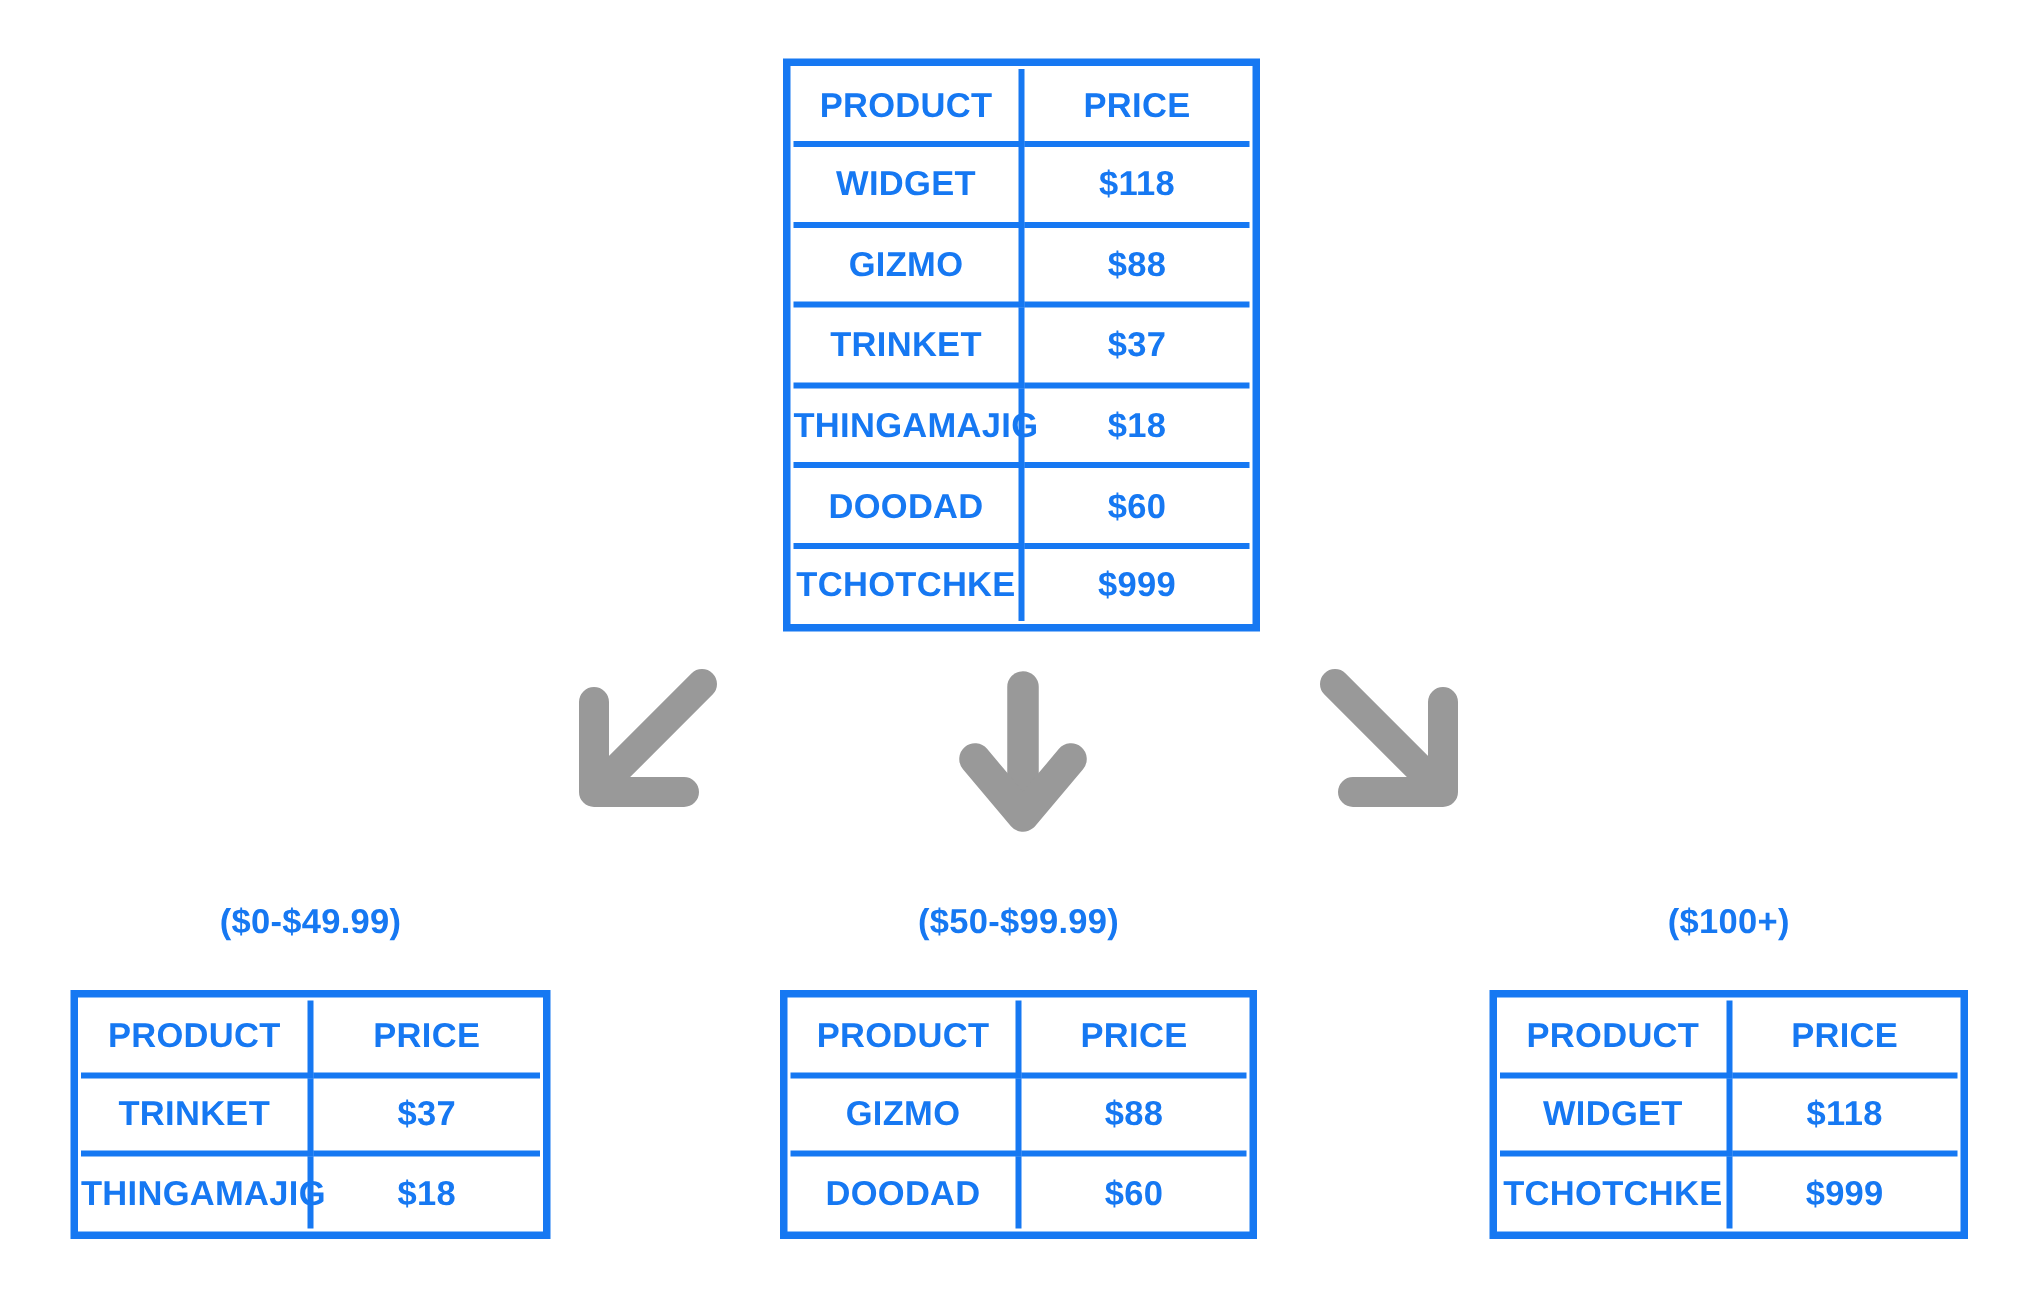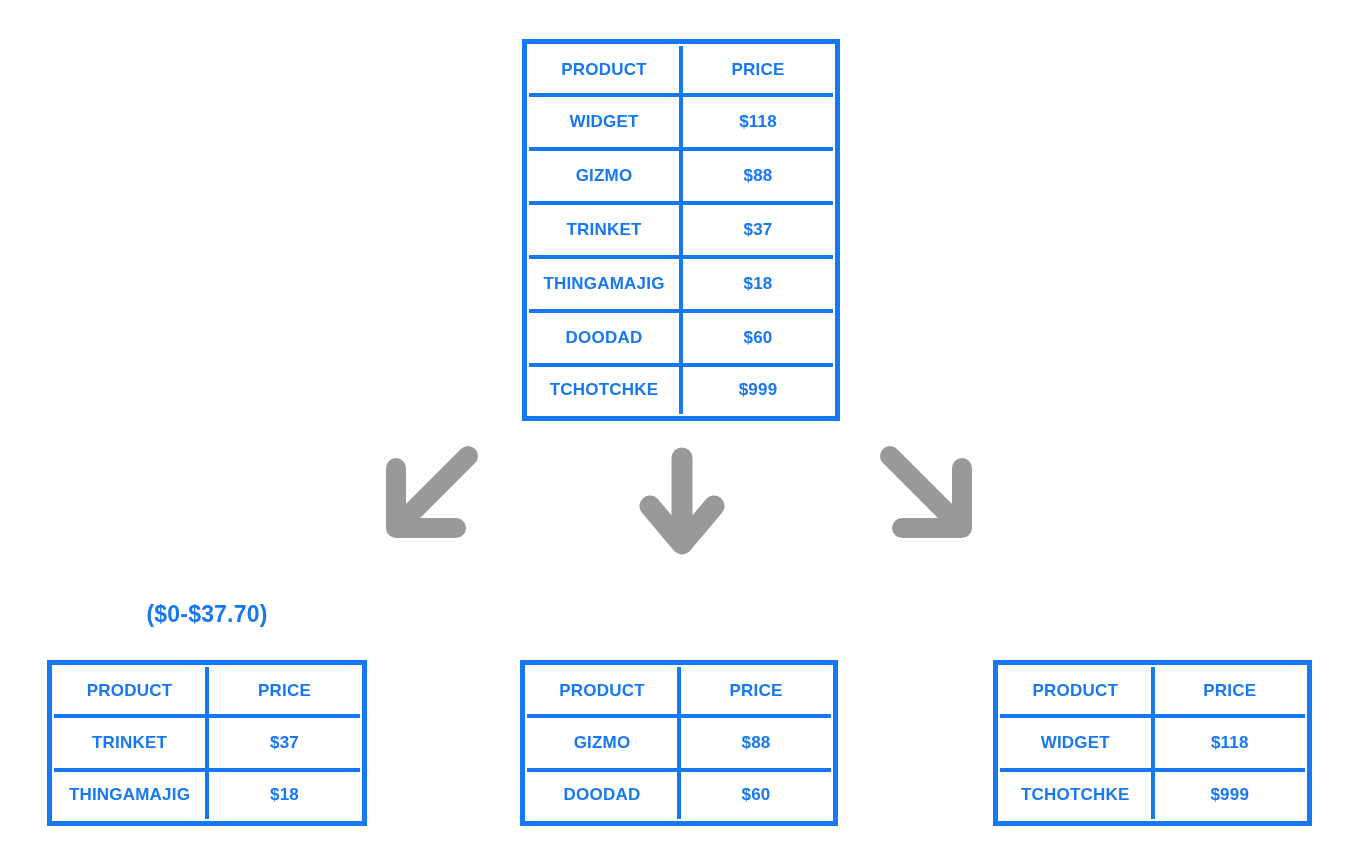--- a/index.html
+++ b/index.html
@@ -32,21 +32,21 @@
     height: 100%;
     border-collapse: collapse;
     table-layout: fixed;
   }
   .tbl td {
     border: 4px solid var(--blue);
     text-align: center;
     vertical-align: middle;
     color: var(--blue);
     font-weight: bold;
-    font-size: 17px;
+    font-size: 23px;
     letter-spacing: 0.2px;
     padding: 0;
   }
   .tbl tr:first-child td { border-top: none; }
   .tbl tr:last-child td { border-bottom: none; }
   .tbl td:first-child { border-left: none; }
   .tbl td:last-child { border-right: none; text-align: center; }
 
   .group-label {
     position: absolute;
@@ -116,59 +116,61 @@
     </svg>
   </div>
 
   <div class="arrow" style="left:876px; top:438px; width:100px; height:106px;">
     <svg viewBox="0 0 100 106" fill="none" stroke="currentColor" stroke-width="20" stroke-linecap="round" stroke-linejoin="round">
       <path d="M14 18 L74 78"></path>
       <path d="M86 30 L86 90 L26 90"></path>
     </svg>
   </div>
 
-  <div class="group-label" style="left:47px; top:601px; width:320px;">($0-$37.70)</div>
+  <div class="group-label" style="left:47px; top:601px; width:320px;">($0-$49.99)</div>
   <div class="tbl-frame" style="left:47px; top:660px; width:320px; height:166px;">
     <table class="tbl">
       <tbody>
           <tr>
             <td>PRODUCT</td>
             <td>PRICE</td>
           </tr>
           <tr>
             <td>TRINKET</td>
             <td>$37</td>
           </tr>
           <tr>
             <td>THINGAMAJIG</td>
             <td>$18</td>
           </tr>
         </tbody>
     </table>
   </div>
 
+  <div class="group-label" style="left:520px; top:601px; width:318px;">($50-$99.99)</div>
   <div class="tbl-frame" style="left:520px; top:660px; width:318px; height:166px;">
     <table class="tbl">
       <tbody>
           <tr>
             <td>PRODUCT</td>
             <td>PRICE</td>
           </tr>
           <tr>
             <td>GIZMO</td>
             <td>$88</td>
           </tr>
           <tr>
             <td>DOODAD</td>
             <td>$60</td>
           </tr>
         </tbody>
     </table>
   </div>
 
+  <div class="group-label" style="left:993px; top:601px; width:319px;">($100+)</div>
   <div class="tbl-frame" style="left:993px; top:660px; width:319px; height:166px;">
     <table class="tbl">
       <tbody>
           <tr>
             <td>PRODUCT</td>
             <td>PRICE</td>
           </tr>
           <tr>
             <td>WIDGET</td>
             <td>$118</td>

